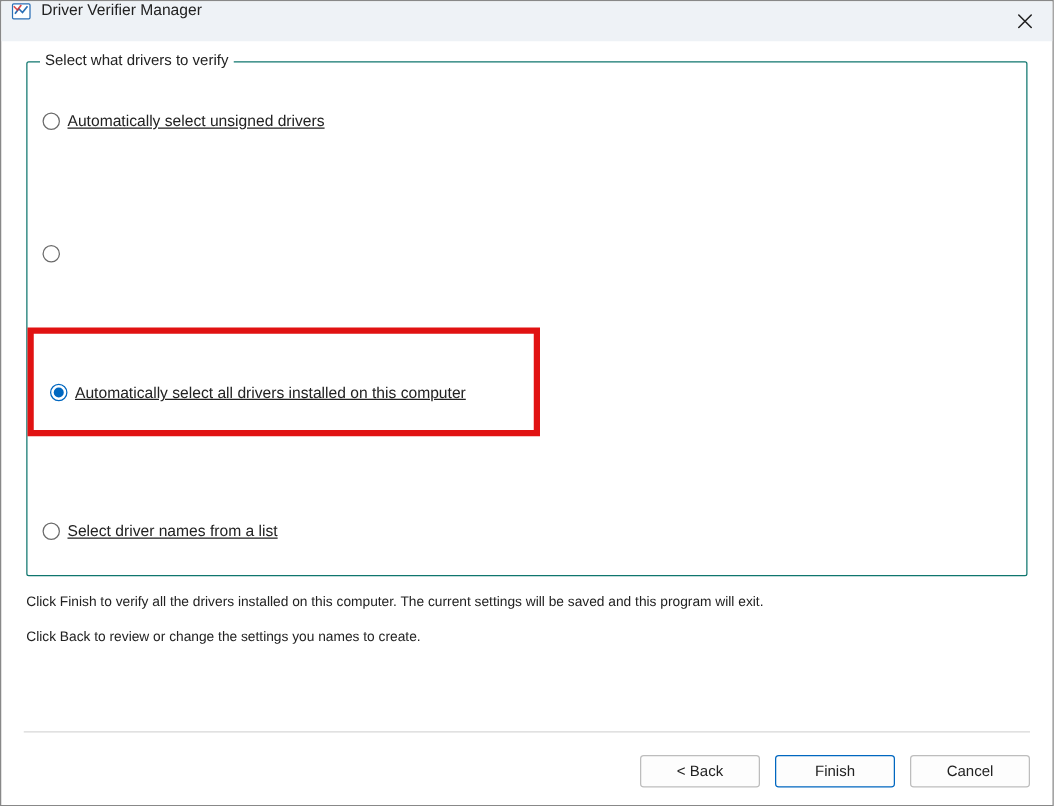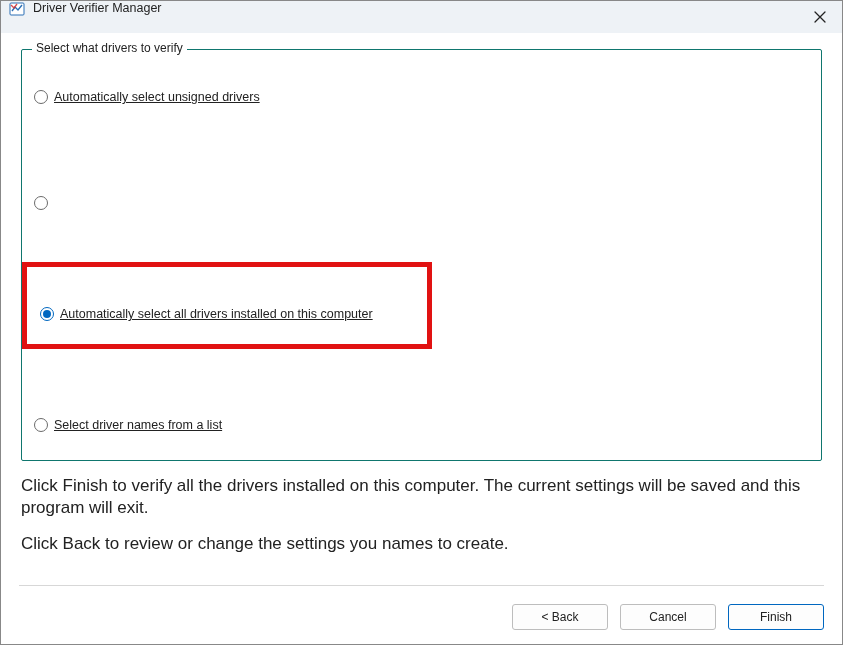--- a/index.html
+++ b/index.html
@@ -106,21 +106,21 @@
       left: 0px;
       width: 410px;
       height: 87px;
       border: 5px solid #e11212;
       pointer-events: none;
     }
     .instructions {
       padding: 14px 20px 0 20px;
     }
     .instructions p {
-      font-size: 17px;
+      font-size: 11px;
       color: #222;
       margin-bottom: 14px;
       line-height: 1.3;
     }
     .separator {
       position: absolute;
       left: 18px;
       right: 18px;
       bottom: 58px;
       height: 1px;
@@ -199,15 +199,15 @@
 
 <div class="instructions">
   <p>Click Finish to verify all the drivers installed on this computer. The current settings will be saved and this program will exit.</p>
   <p>Click Back to review or change the settings you names to create.</p>
 </div>
 
 <div class="separator"></div>
 
 <div class="buttons">
   <button class="btn">&lt; Back</button>
+  <button class="btn default">Finish</button>
   <button class="btn">Cancel</button>
-  <button class="btn default">Finish</button>
 </div>
 
 </body></html>

